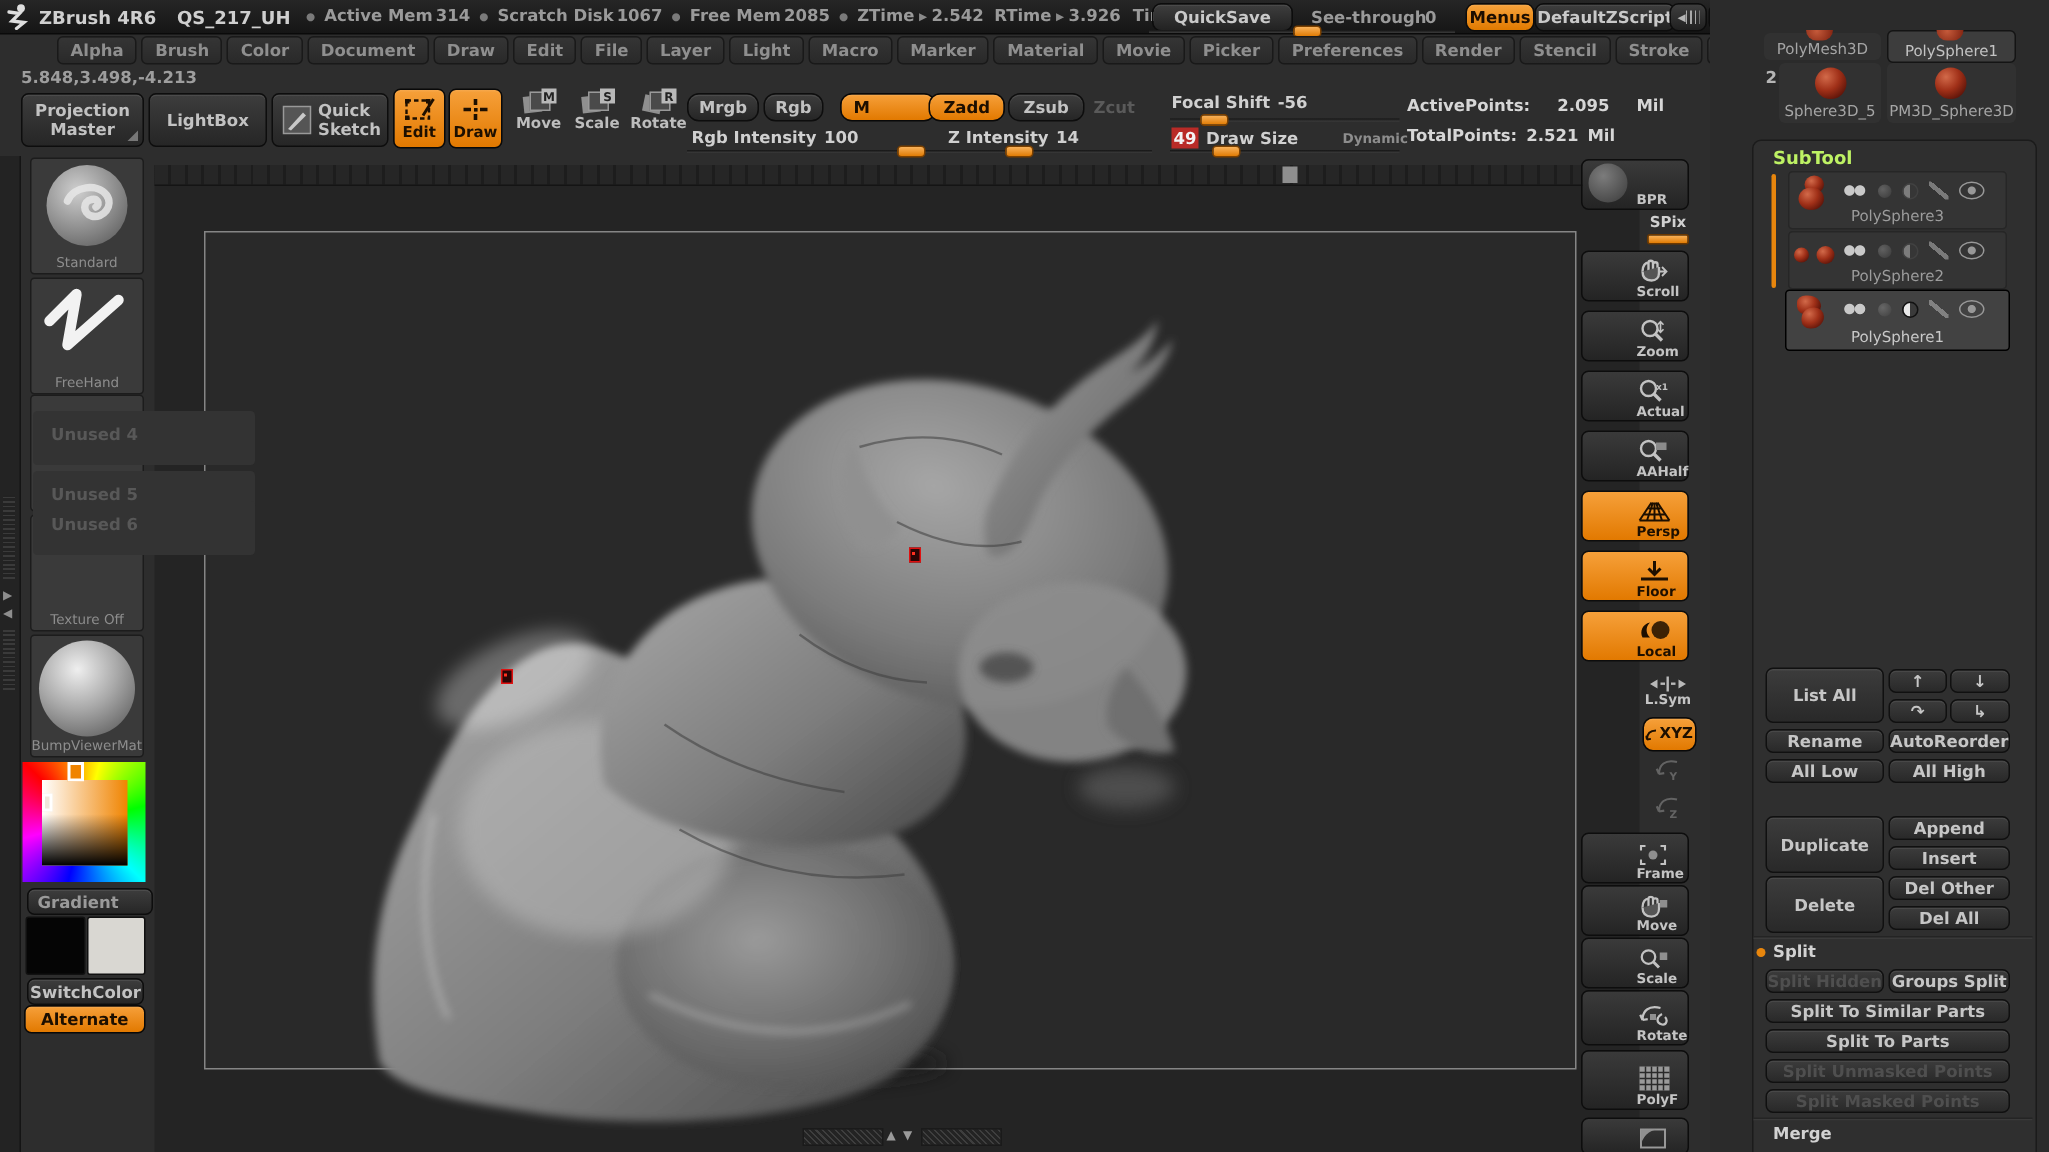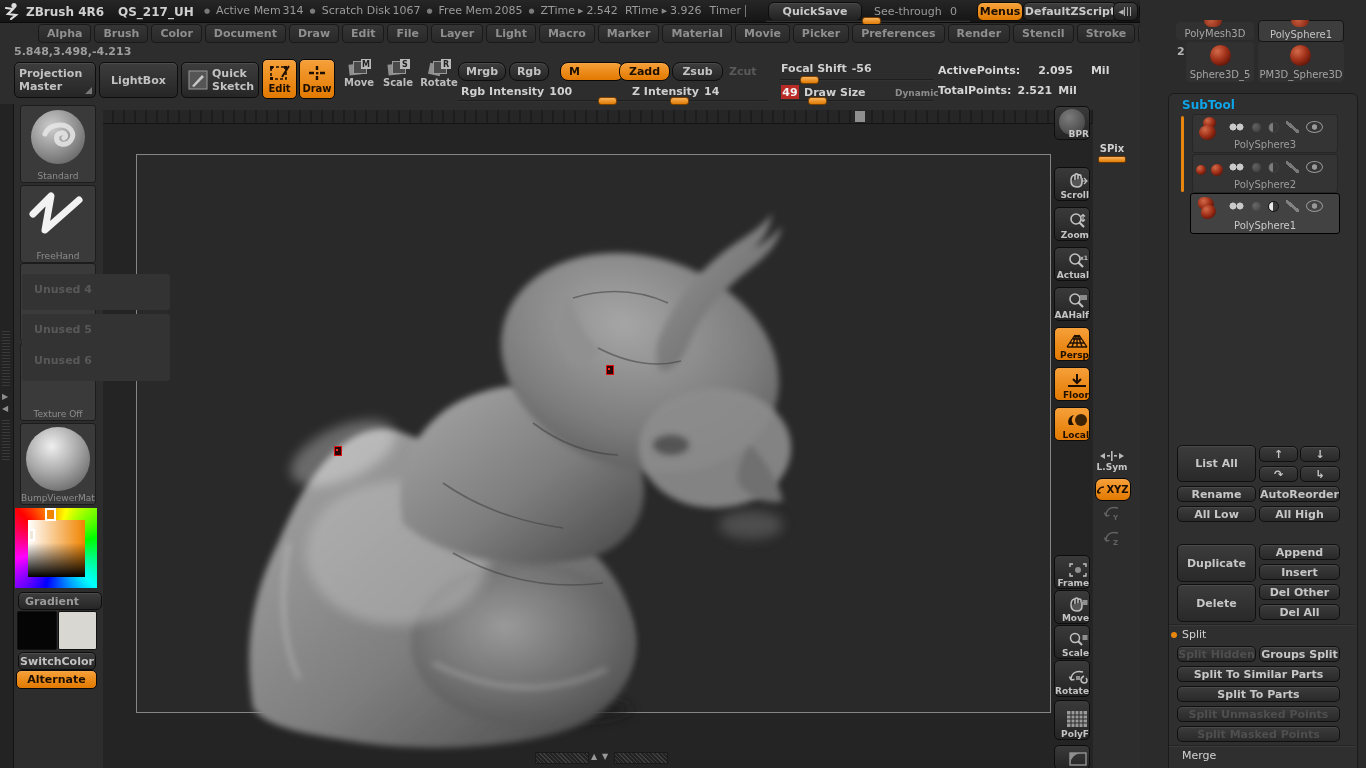--- a/index.html
+++ b/index.html
@@ -4,21 +4,21 @@
 <style>
   html,body{margin:0;padding:0;background:#1a1a1a;}
   #stage{position:relative;width:1366px;height:768px;background:#2d2d2d;overflow:hidden;
          font-family:"DejaVu Sans",sans-serif;font-size:11px;color:#b5b5b5;}
   .abs{position:absolute;}
   .b{font-weight:bold;}
   .row{display:flex;align-items:center;}
   
   .titlebar{left:0;top:0;width:1366px;height:22px;background:linear-gradient(#262626,#151515);
             border-bottom:1px solid #0a0a0a;display:flex;align-items:center;color:#a8a8a8;}
-  .tstat{color:#9a9a9a;font-weight:normal;}
+  .tstat{color:#9a9a9a;font-weight:bold;}
   .dot{color:#7a7a7a;font-size:7px;margin:0 4px;}
   .playic{color:#8a8a8a;font-size:7px;margin:0 1px;}
   .tbtn{height:17px;background:linear-gradient(#3e3e3e,#222);border:1px solid #0c0c0c;border-radius:6px;
         display:flex;align-items:center;justify-content:center;color:#c9c9c9;font-weight:bold;
         box-shadow:inset 0 1px 0 rgba(255,255,255,.07);}
   .tbtn.or{background:linear-gradient(#f7a33c,#e07a00);color:#1c0e00;}
   .winbtn{width:23px;height:17px;background:linear-gradient(#3e3e3e,#202020);border:1px solid #0c0c0c;
           border-radius:6px;display:flex;align-items:center;justify-content:center;color:#b9b9b9;font-weight:bold;}
   .bars{width:9px;height:9px;background:repeating-linear-gradient(90deg,#a9a9a9 0 1px,transparent 1px 3px);}
   .sqico{position:relative;width:12px;height:10px;}
@@ -52,21 +52,21 @@
   
   .canvas{left:103px;top:110px;width:990px;height:658px;background:#242424;}
   .ribbed{left:103px;top:110px;width:990px;height:13px;
           background:repeating-linear-gradient(90deg,#262626 0 9px,#1d1d1d 9px 11px);border-bottom:1px solid #141414;}
   .doc-frame{border:1px solid #858585;background:#292929;}
   .marker{width:6px;height:8px;border:1px solid #e01010;background:#2a0505;}
   .marker i{position:absolute;left:1px;top:2px;width:2px;height:2px;background:#ff3020;}
   .divider-hatch{height:10px;background:repeating-linear-gradient(45deg,#3e3e3e 0 1px,#232323 1px 3px);border:1px solid #1a1a1a;}
   
   .shelfbtn{left:1054px;width:34px;height:32px;background:linear-gradient(#3a3a3a,#242424);border:1px solid #0d0d0d;
-            border-radius:5px;display:flex;flex-direction:column;align-items:flex-end;justify-content:flex-end;}
+            border-radius:5px;display:flex;flex-direction:column;align-items:flex-start;justify-content:flex-end;padding-left:36px;}
   .shelfbtn.or{background:linear-gradient(#f6a03a,#e27900);}
   .shelfbtn .sl{font-size:9px;font-weight:bold;color:#c4c4c4;line-height:10px;}
   .shelfbtn.or .sl{color:#1d0f00;}
   .shelf-plain{left:1095px;width:34px;display:flex;flex-direction:column;align-items:center;}
   
   .rpanel{left:1140px;top:0;width:226px;height:768px;background:#2b2b2b;}
   .toolcell{background:#313131;border-radius:4px;}
   .toolcell.sel{background:#3d3d3d;border:1px solid #141414;}
   .cell-label{position:absolute;left:0;right:0;bottom:2px;text-align:center;font-size:10px;color:#a5a5a5;}
   .redsphere{border-radius:50%;background:radial-gradient(circle at 35% 30%,#d26a4a,#a03018 45%,#531007 85%);}
@@ -88,21 +88,21 @@
   .ic-brush.bright{opacity:1;}
   .ic-eye{width:15px;height:10px;border:1.5px solid #989898;border-radius:50%;
      background:radial-gradient(circle at 50% 50%,#989898 2.4px,transparent 3px);}
   .unused{position:absolute;left:22px;width:148px;height:36px;background:#333;border-radius:3px;}
   .unused span{position:absolute;left:12px;top:9px;color:#585858;font-weight:bold;}
   .stbtn{position:absolute;background:linear-gradient(#3c3c3c,#292929);border:1px solid #101010;border-radius:5px;
          box-shadow:inset 0 1px 0 rgba(255,255,255,.07);color:#c6c6c6;font-weight:bold;
          display:flex;align-items:center;padding-left:0;justify-content:center;}
   .stbtn.center{justify-content:center;padding-left:0;}
   .stbtn.dim{color:#4f4f4f;}
-  .sechead{position:absolute;color:#d2d2d2;font-weight:normal;}
+  .sechead{position:absolute;color:#d2d2d2;font-weight:bold;}
   .secline{position:absolute;left:1169px;width:186px;height:1px;background:#242424;border-bottom:1px solid #3a3a3a;}
 </style>
 </head>
 <body>
 
 <div id="stage">
 
   <div class="abs titlebar">
     <svg class="abs" style="left:4px;top:2px" width="16" height="18" viewBox="0 0 16 18">
       <circle cx="10" cy="3.5" r="2.6" fill="#dedede"></circle>
@@ -254,21 +254,21 @@
       </div>
     <div class="menu-item">
         <span>Zplugin</span>
       </div>
 
   </div>
 
   <span class="abs b" style="left:14px;top:45px;color:#9e9e9e">5.848,3.498,-4.213</span>
 
   <div class="abs btn" style="left:14px;top:62px;width:80px;height:34px;position:absolute">
-    <span style="text-align:left;width:72px;line-height:13px">Projection Master</span>
+    <span style="text-align:center;width:72px;line-height:13px">Projection Master</span>
     <span class="abs" style="right:3px;bottom:3px;width:0;height:0;border-left:7px solid transparent;border-bottom:7px solid #777"></span>
   </div>
   <div class="abs btn" style="left:99px;top:62px;width:77px;height:34px">
     <span>LightBox</span>
   </div>
   <div class="abs btn" style="left:181px;top:62px;width:76px;height:34px;gap:4px">
     <svg width="20" height="20" viewBox="0 0 20 20">
       <rect x="1" y="1" width="18" height="18" fill="#555" stroke="#999"></rect>
       <path d="M4 16 L14 5 L16 7 L6 17 Z" fill="#c9c9c9"></path>
     </svg>
@@ -643,21 +643,21 @@
   <div class="abs toolcell" style="left:1186px;top:42px;width:68px;height:40px">
     <div class="redsphere abs" style="left:24px;top:3px;width:21px;height:21px"></div>
     <div class="cell-label">Sphere3D_5</div>
   </div>
   <div class="abs toolcell" style="left:1258px;top:42px;width:86px;height:40px">
     <div class="redsphere abs" style="left:32px;top:3px;width:21px;height:21px"></div>
     <div class="cell-label">PM3D_Sphere3D</div>
   </div>
 
   <div class="abs subtool-panel"></div>
-  <span class="abs b" style="left:1182px;top:98px;font-size:12px;color:#0ea5e9">SubTool</span>
+  <span class="abs b" style="left:1182px;top:98px;font-size:12px;color:#bef264">SubTool</span>
   <div class="abs" style="left:1181px;top:116px;width:3px;height:76px;background:#e8860d;border-radius:2px"></div>
 
   <div class="abs st-row" style="left:1192px;top:114px">
     <div class="abs" style="left:4px;top:2px;width:26px;height:26px">
       <div class="redsphere abs" style="left:6px;top:0;width:13px;height:12px"></div>
       <div class="redsphere abs" style="left:2px;top:8px;width:17px;height:15px"></div>
     </div>
     <div class="st-icons">
       <span class="ic-pair"></span>
       <span class="ic-orb"></span>
@@ -698,21 +698,21 @@
     <div class="st-label" style="color:#c9c9c9">PolySphere1</div>
   </div>
 
 
   <div class="abs unused" style="top:274px">
       <span>Unused 4</span>
     </div>
   <div class="abs unused" style="top:314px">
       <span>Unused 5</span>
     </div>
-  <div class="abs unused" style="top:345px">
+  <div class="abs unused" style="top:334px">
       <span>Unused 6</span>
     </div>
 
   <div class="stbtn" style="left:1177px;top:445px;width:77px;height:35px">
       <span>List All</span>
     </div>
   <div class="stbtn center" style="left:1259px;top:446px;width:37px;height:14px">
       <span>↑</span>
     </div>
   <div class="stbtn center" style="left:1300px;top:446px;width:38px;height:14px">

